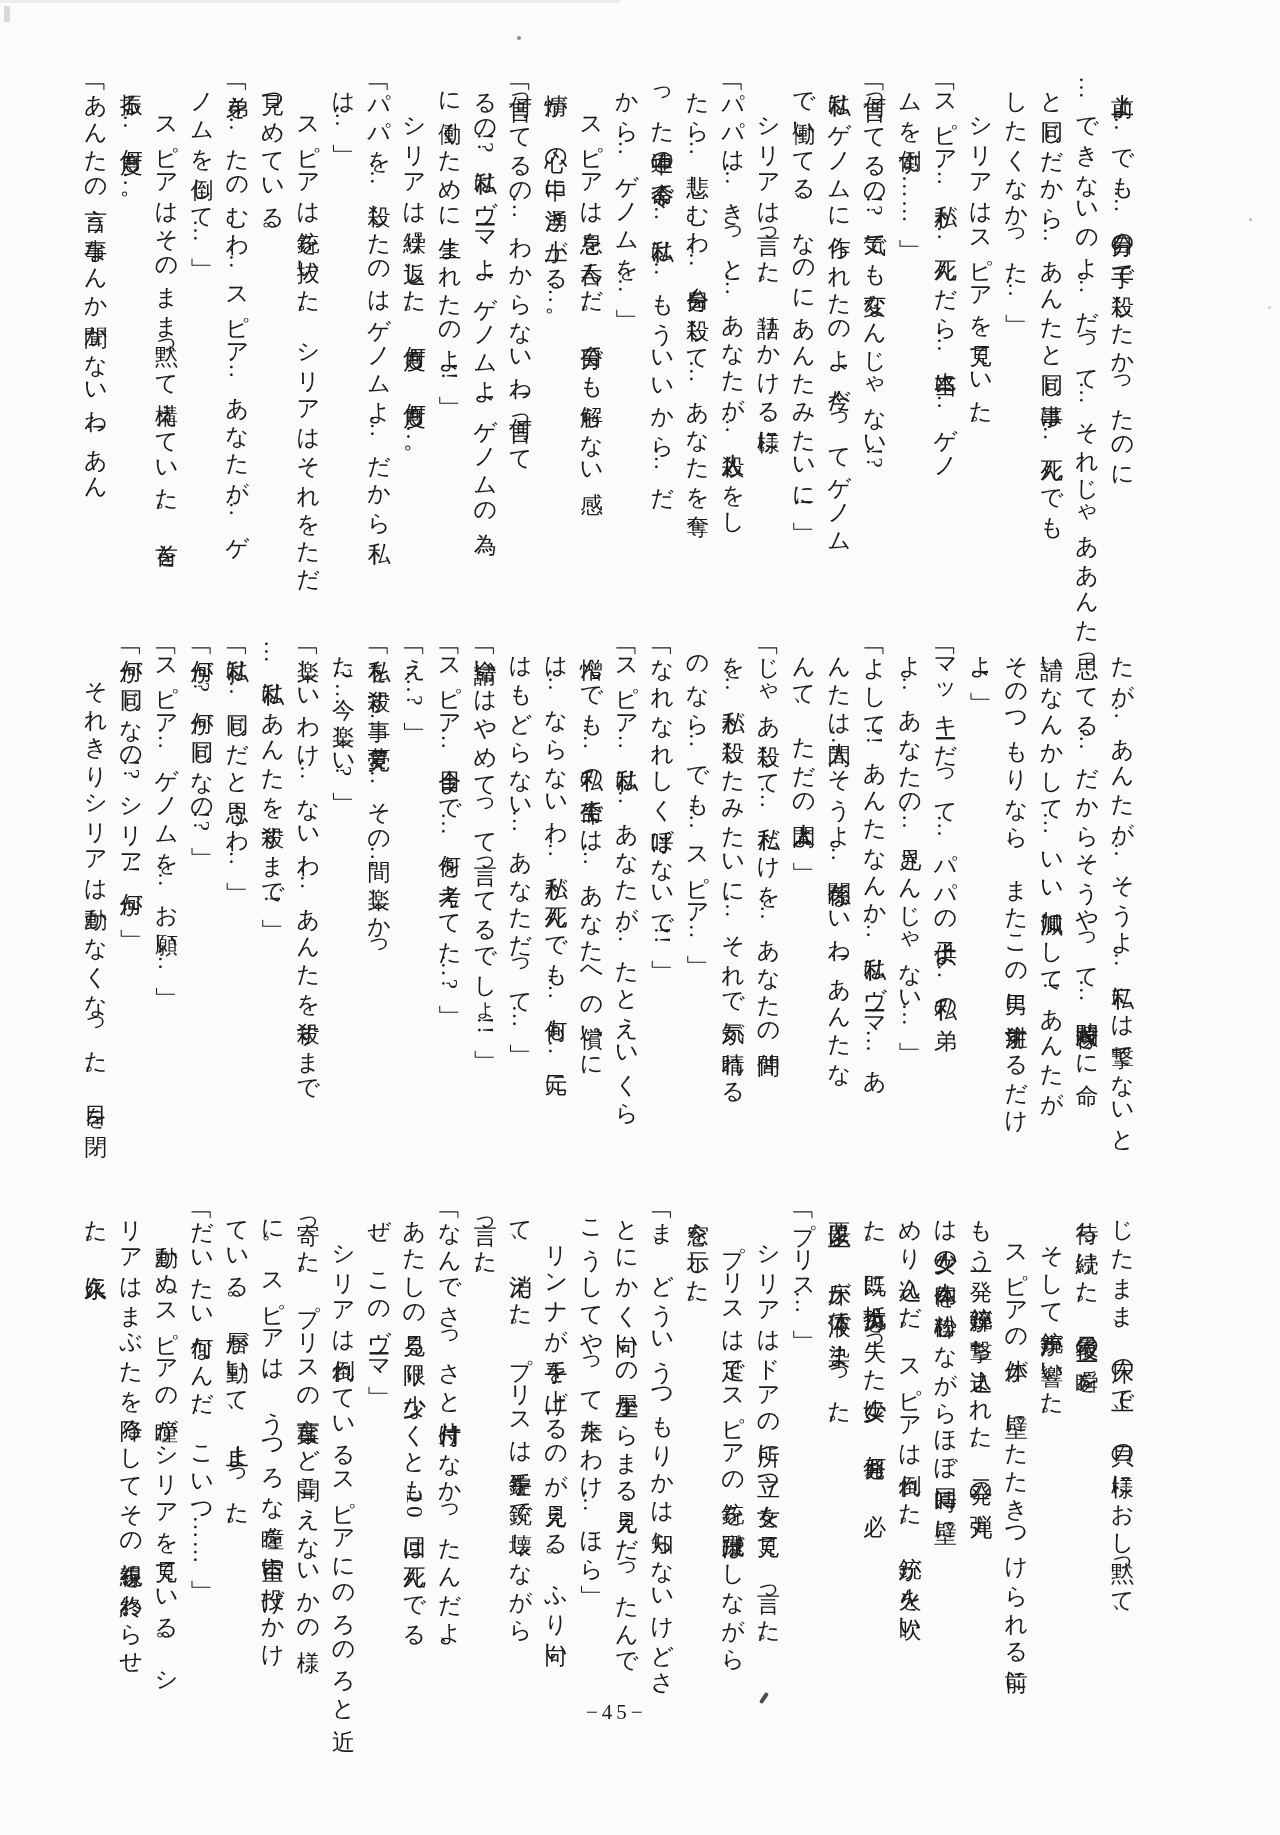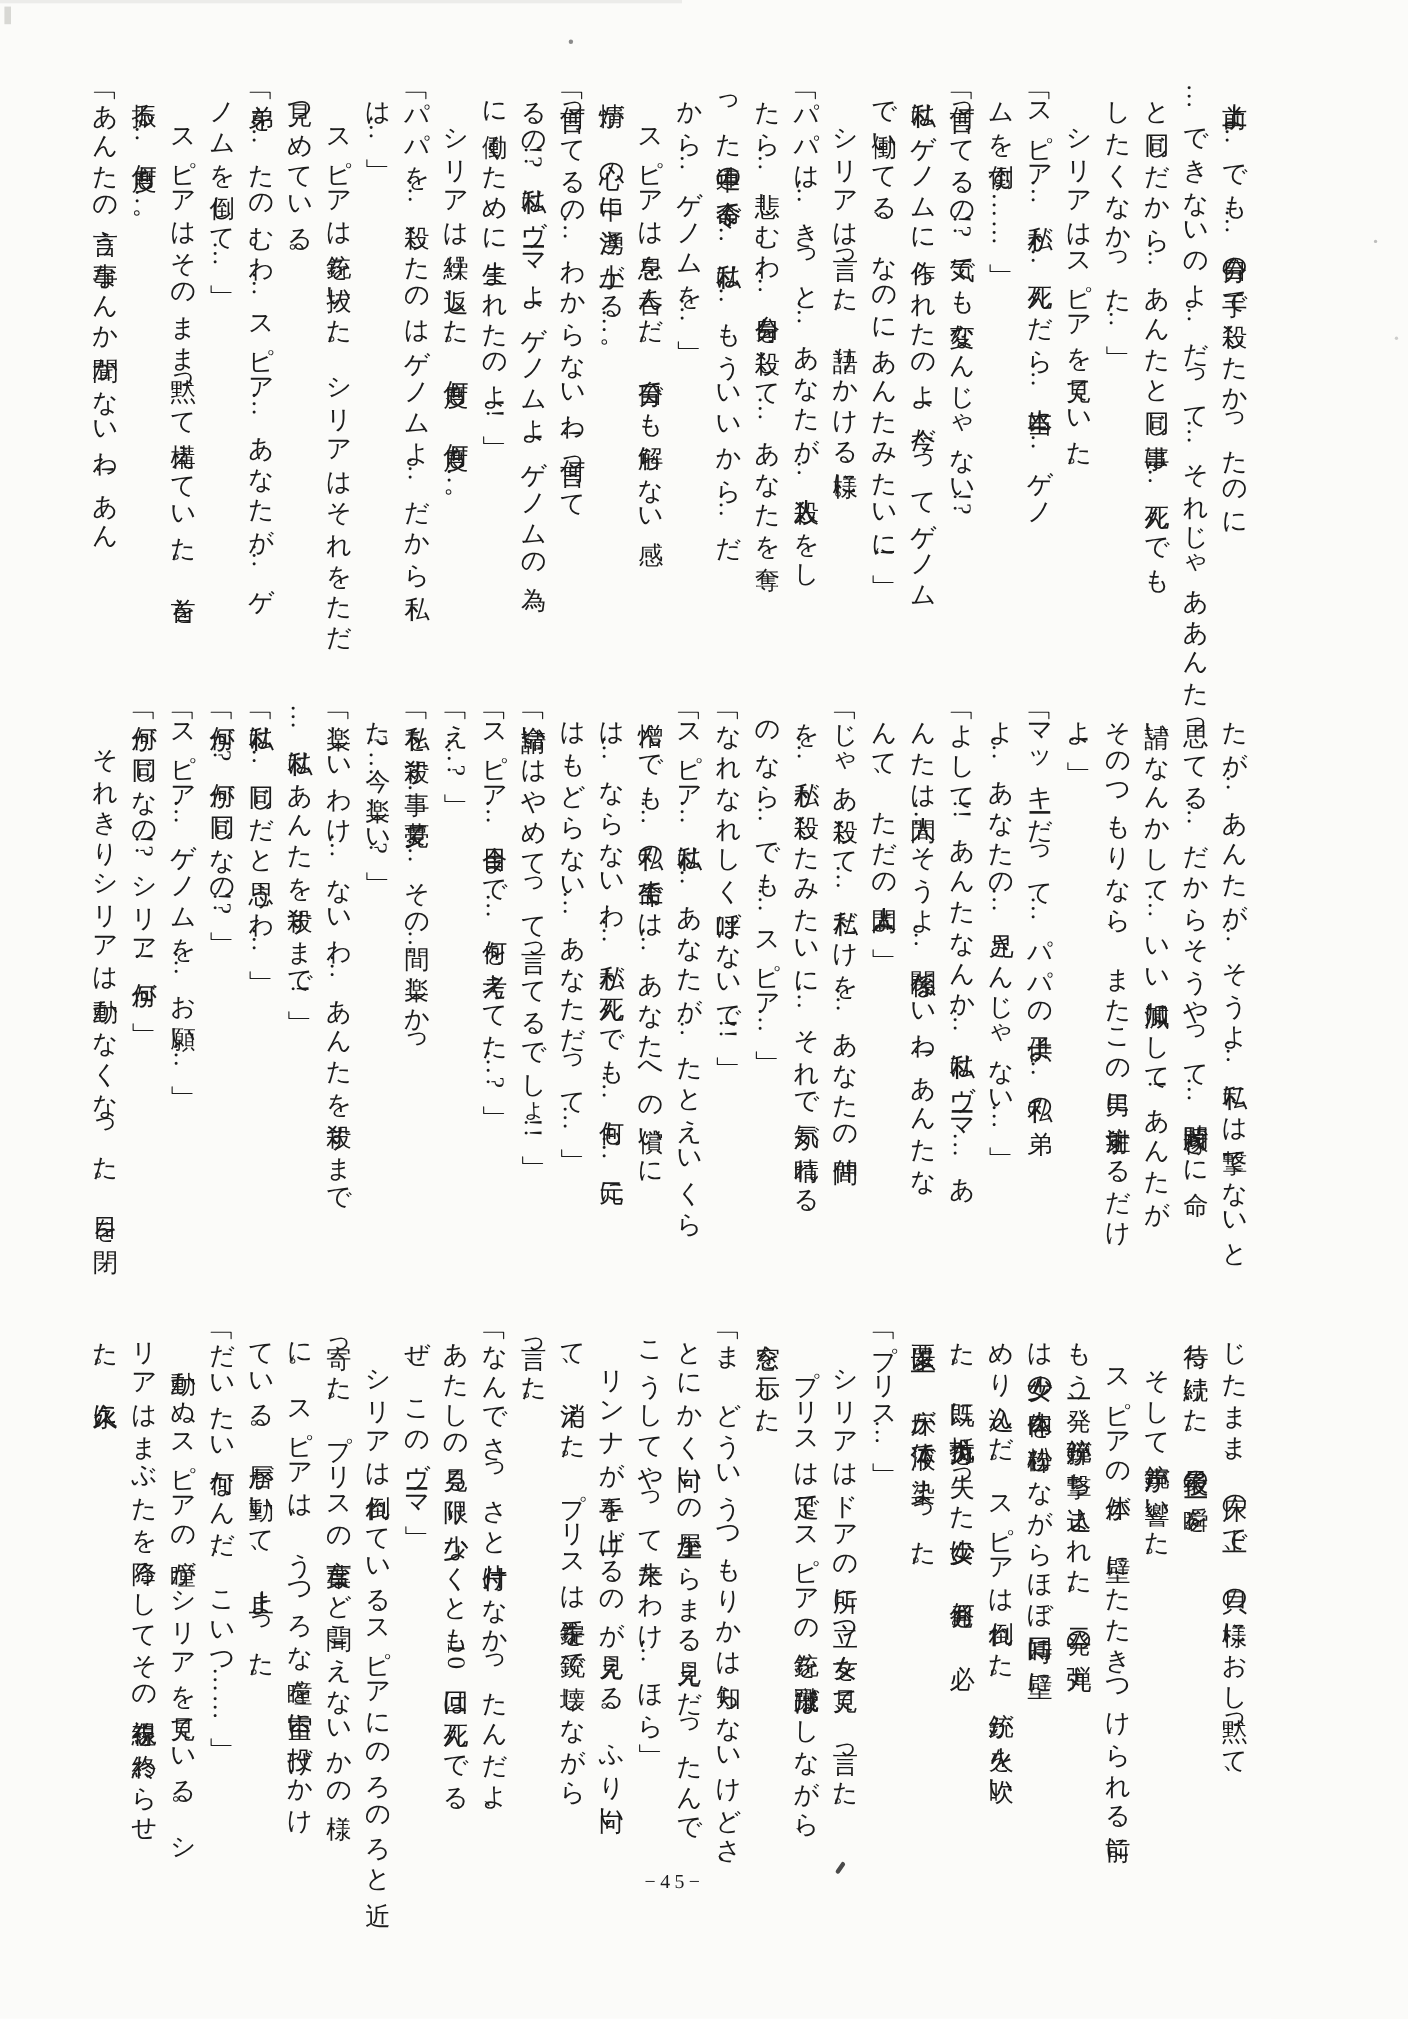--- a/index.html
+++ b/index.html
@@ -28,21 +28,21 @@
     line-height: 35.4px;
     font-size: 23px;
     letter-spacing: 2px;
     white-space: pre;
   }
 
   .page-number {
     position: absolute;
     top: 1700px;
     left: 586px;
-    font-size: 18px;
+    font-size: 21px;
     letter-spacing: 4px;
   }
 
   
   .speck { position: absolute; background: #8a8a8a; border-radius: 50%; }
   .speck-a { left: 517px; top: 36px; width: 4px; height: 4px; }
   .speck-b { left: 1249px; top: 218px; width: 3px; height: 3px; opacity: .55; }
   .speck-c { left: 1268px; top: 306px; width: 3px; height: 3px; opacity: .4; }
   .tick {
     position: absolute; left: 762px; top: 1692px;

